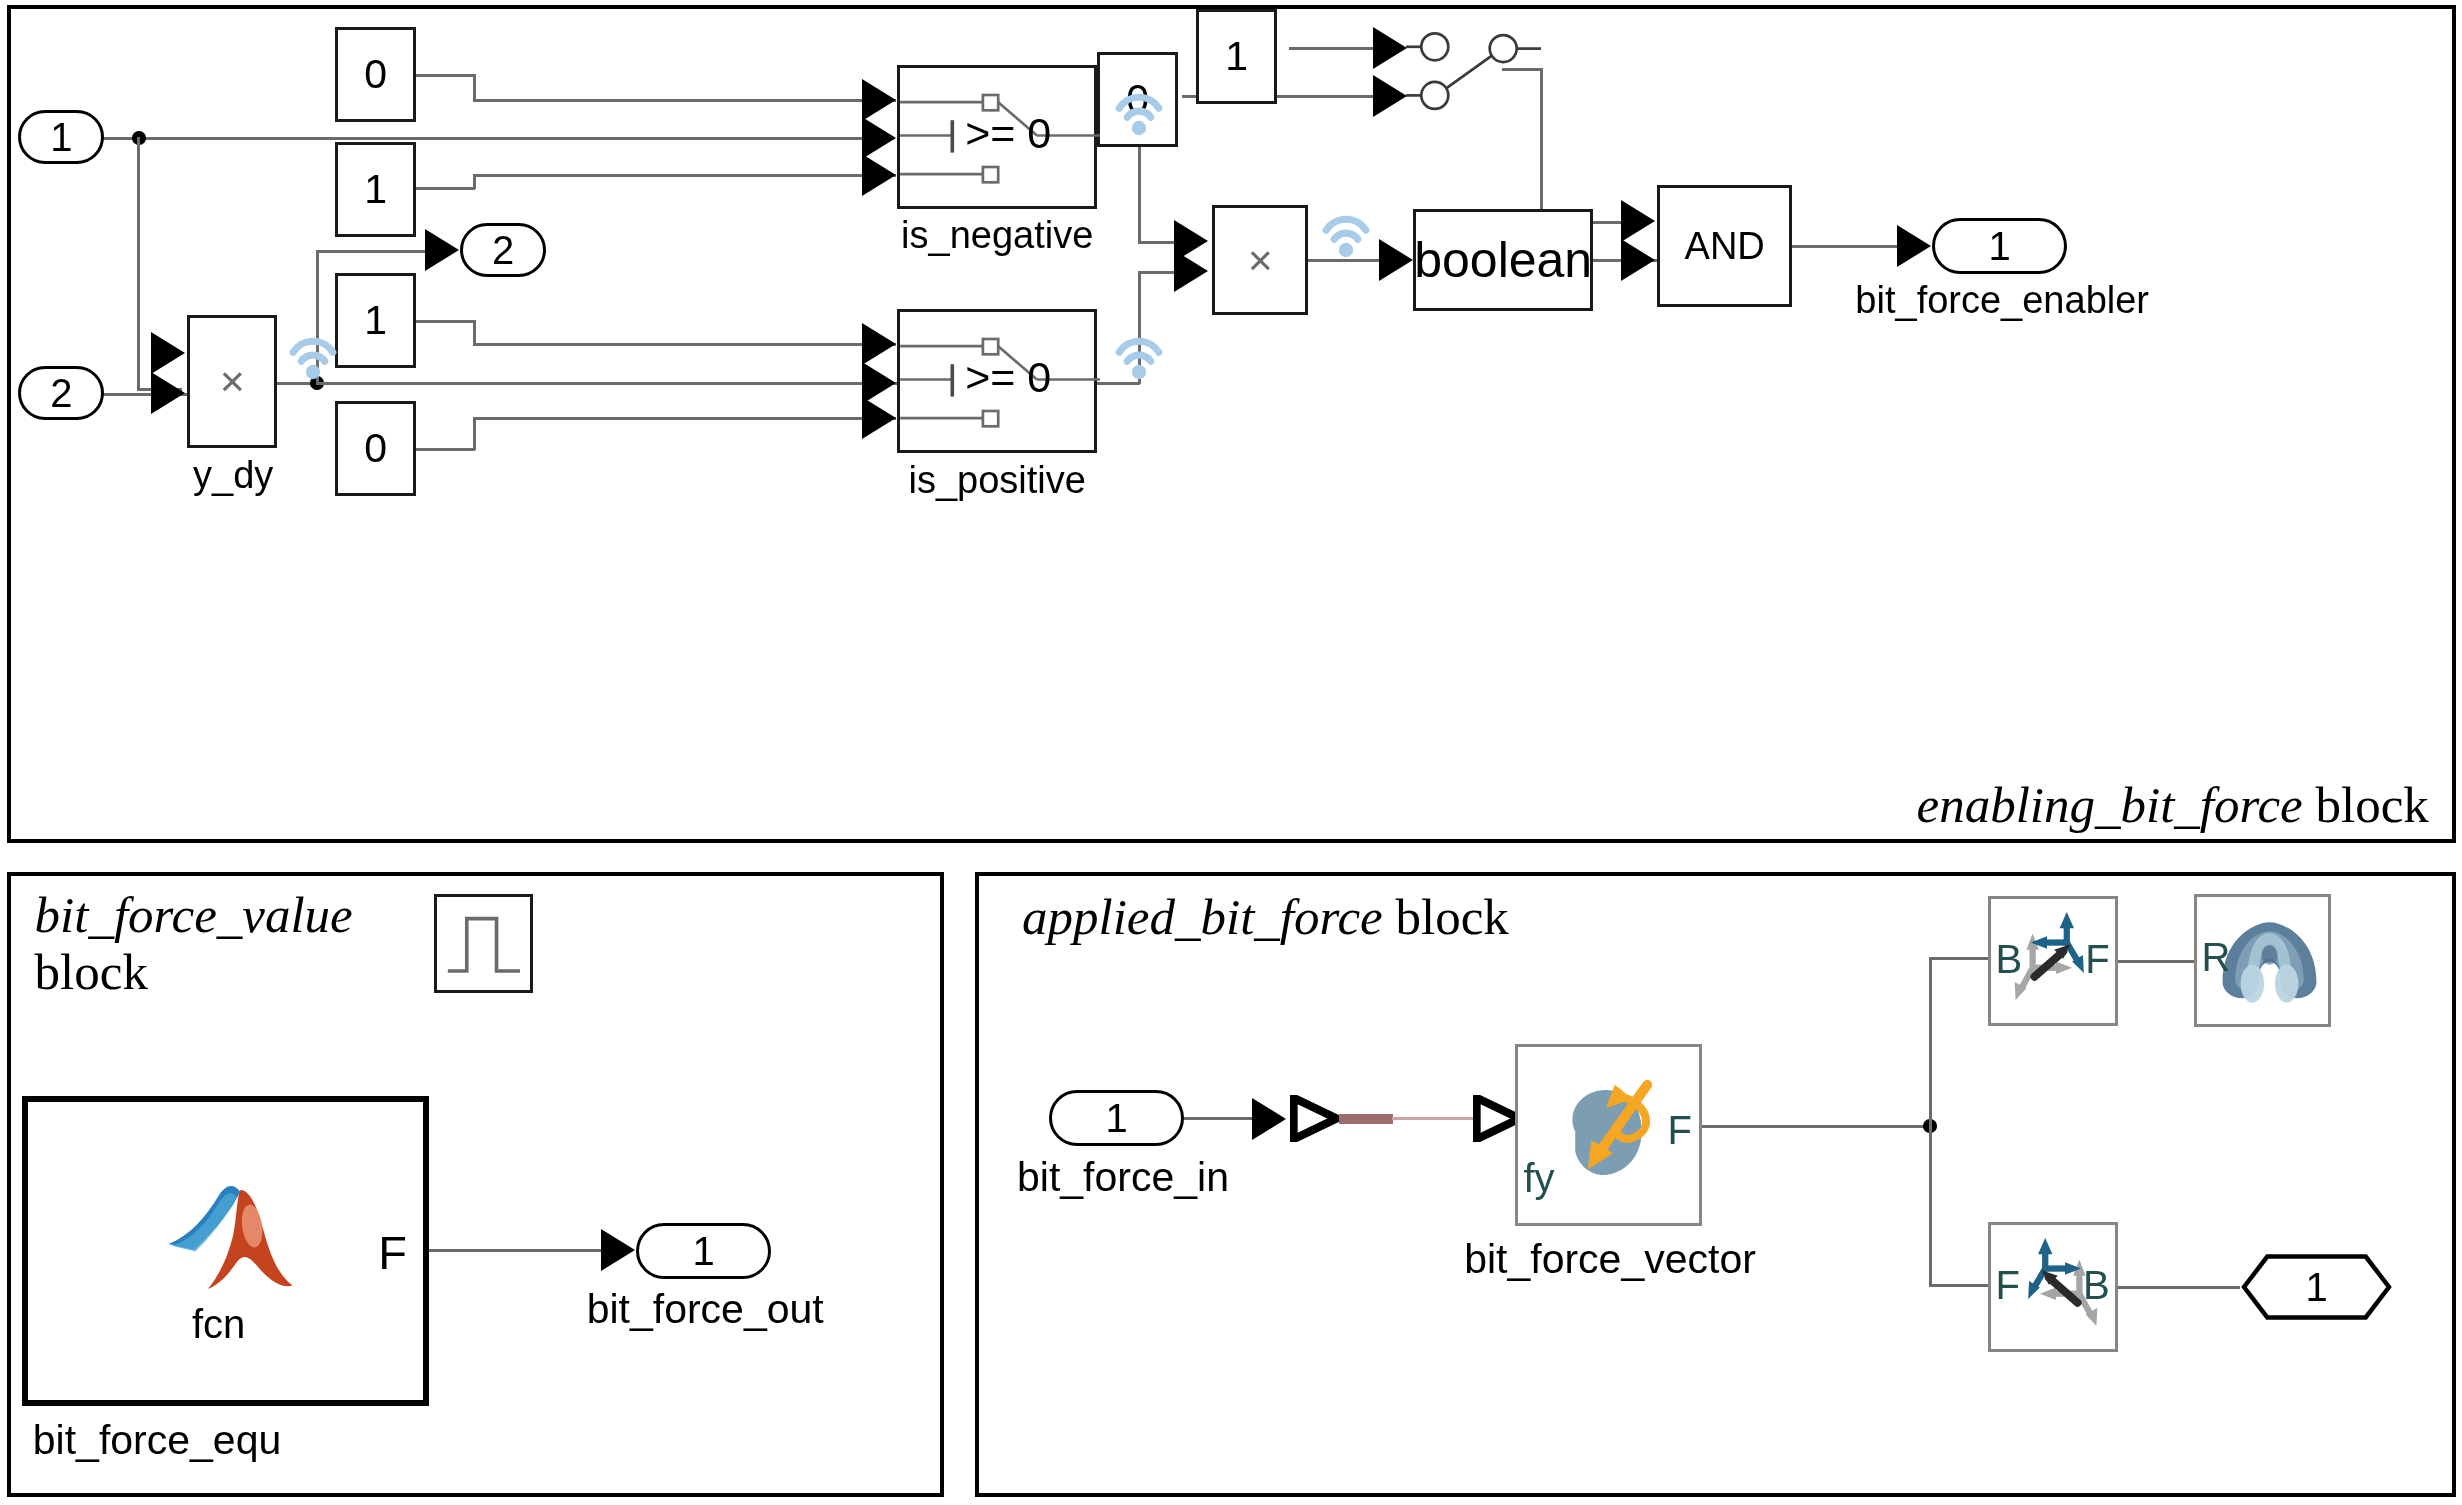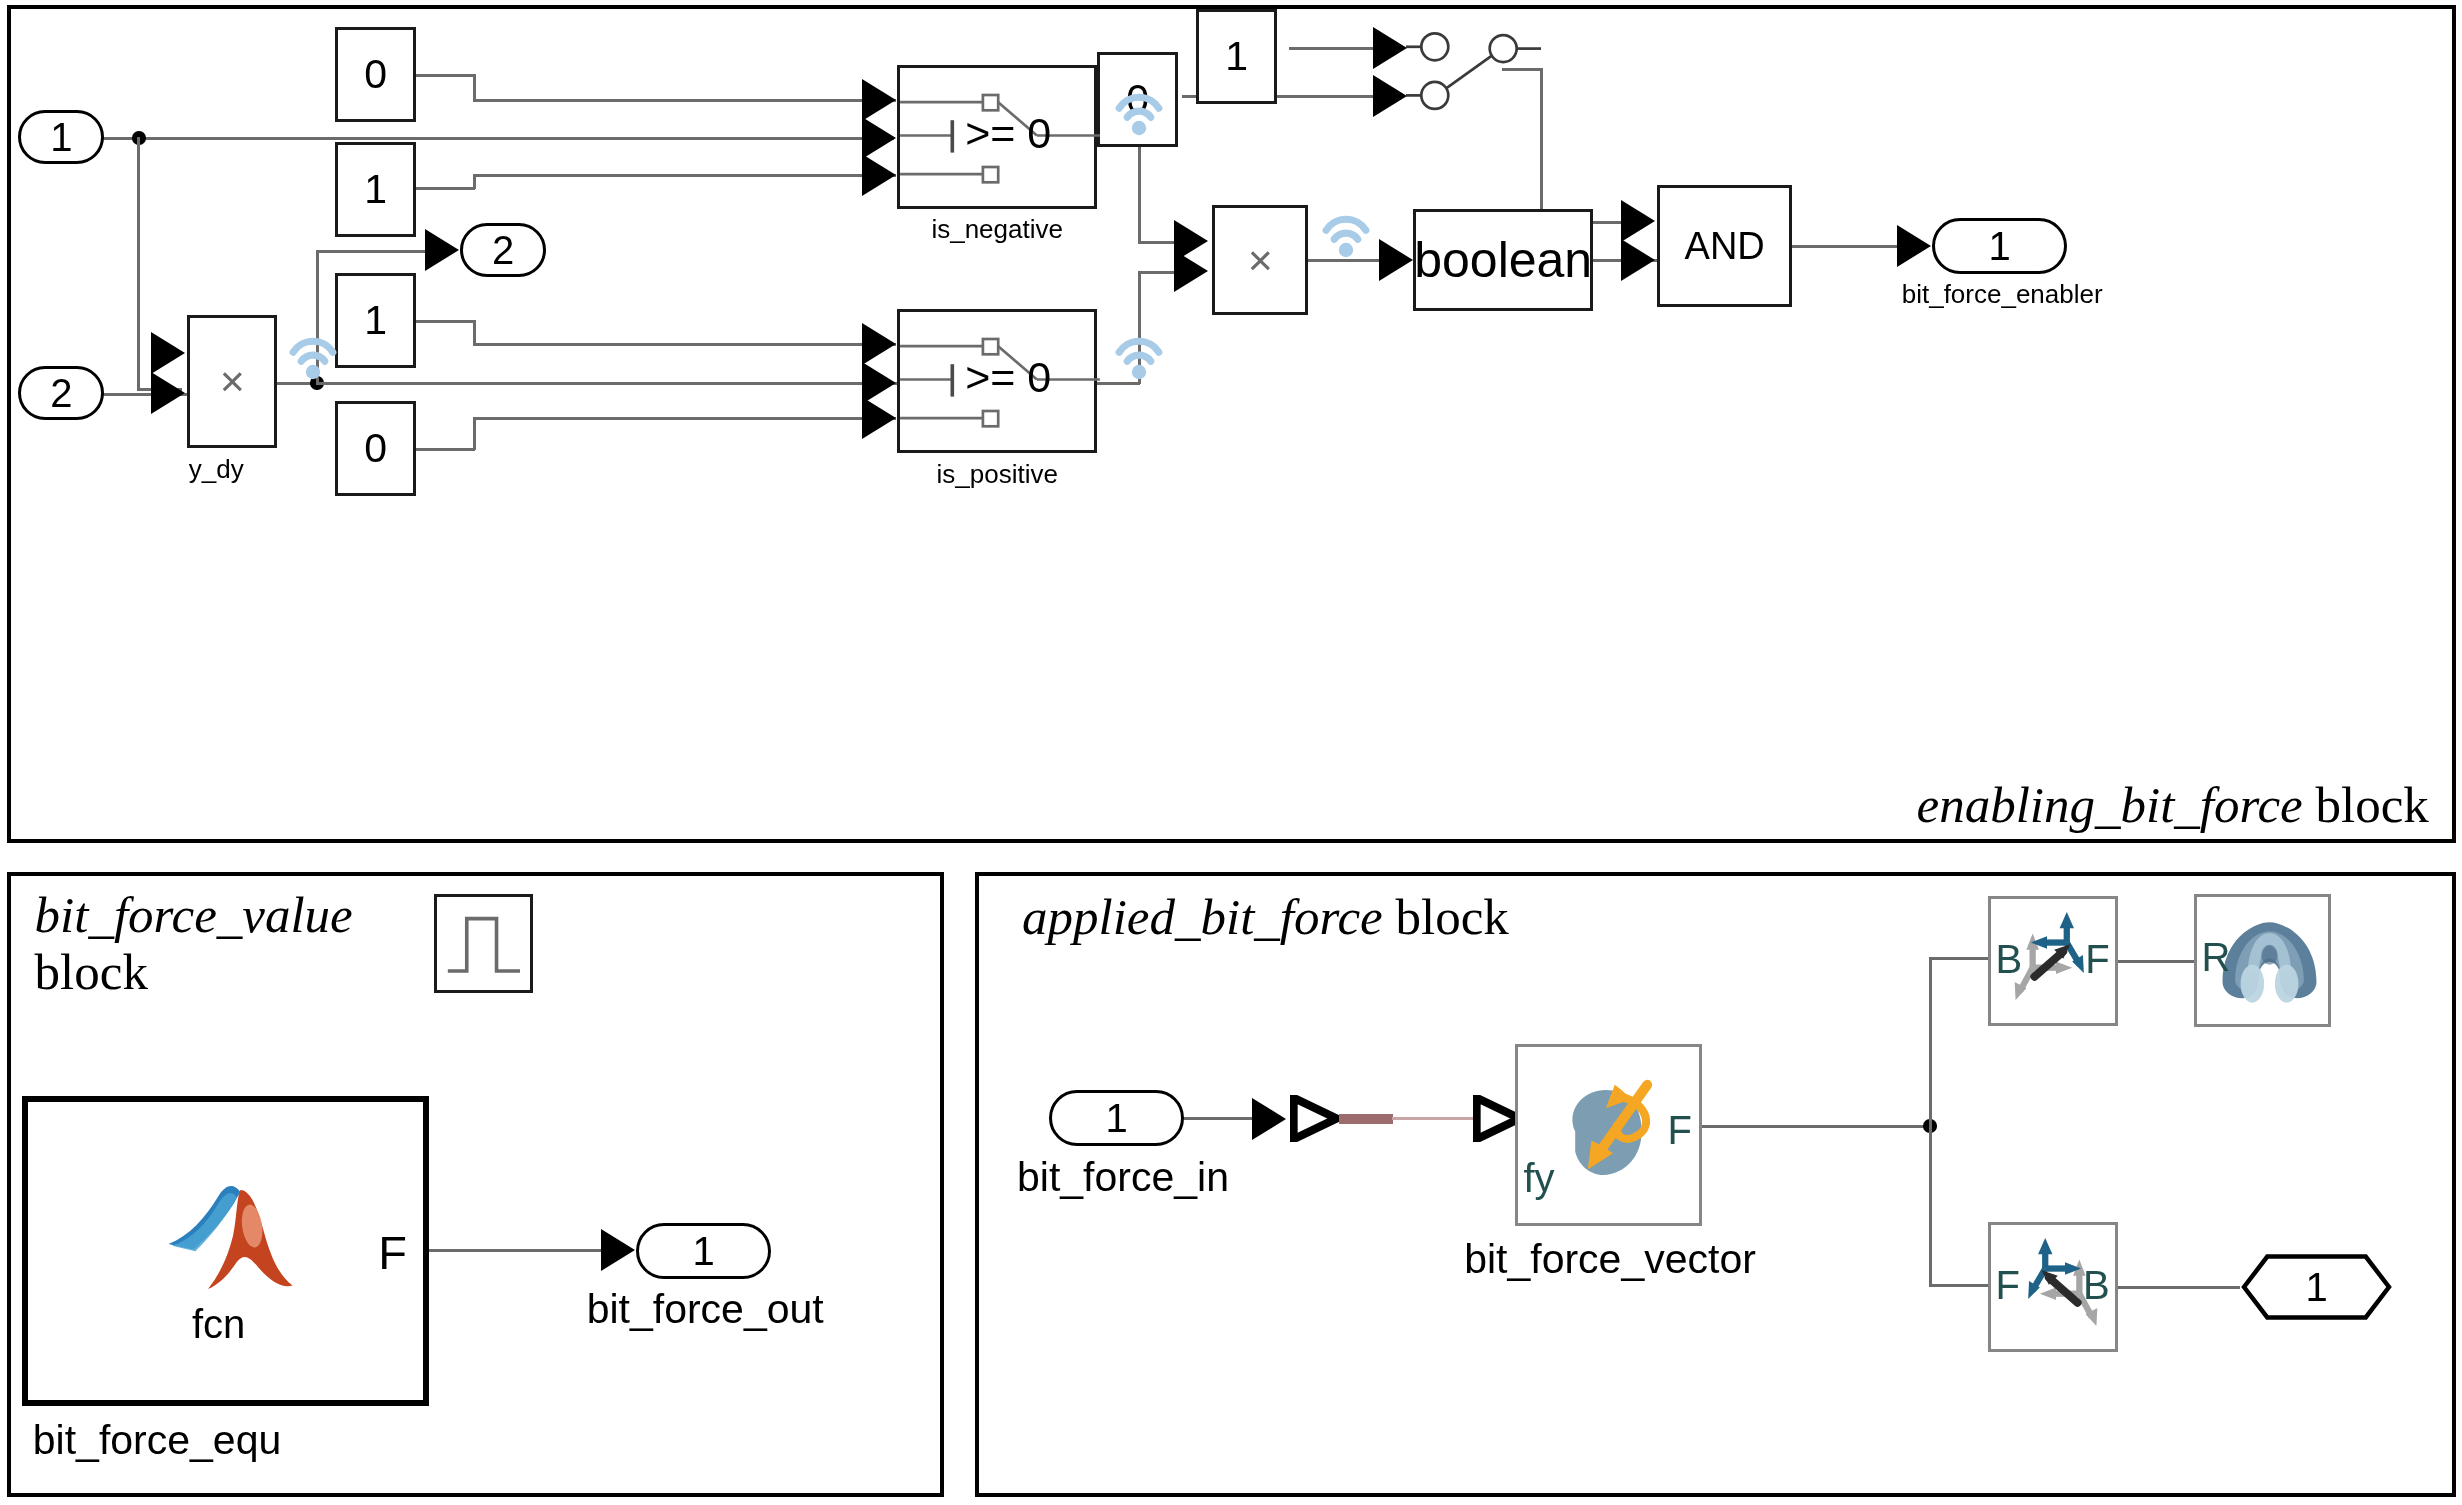--- a/index.html
+++ b/index.html
@@ -103,21 +103,21 @@
 
   
   .msw { position: absolute; }
 
   
   .radio { position: absolute; }
 
   
   .cap {
     position: absolute;
-    font-size: 26px;
+    font-size: 38px;
     color: #000;
     white-space: nowrap;
     text-align: center;
   }
   .cap.big { font-size: 41px; }
 
   
   .ss-blk {
     position: absolute;
     background: #fff;
@@ -279,21 +279,21 @@
       <path d="M8 28 A26 26 0 0 1 52 28" fill="none" stroke="#a8cbe8" stroke-width="8" stroke-linecap="round"></path>
       <path d="M17 38 A16 16 0 0 1 43 38" fill="none" stroke="#a8cbe8" stroke-width="8" stroke-linecap="round"></path>
       <circle cx="30" cy="50" r="8" fill="#a8cbe8"></circle>
     </svg>
 
     <div class="arrow" style="left:140px; top:323px;"></div>
     <div class="arrow" style="left:140px; top:363px;"></div>
     <div class="blk" style="left:176px; top:306px; width:90px; height:133px; font-size:43px; color:#6b6b6b;">
       <span>×</span>
     </div>
-    <div class="cap" style="left:160px; top:445px; width:90px;">y_dy</div>
+    <div class="cap" style="left:177px; top:445px; width:90px;">y_dy</div>
 
     <svg class="radio" style="left:275px; top:318px;" width="54" height="54" viewBox="0 0 60 60">
       <path d="M8 28 A26 26 0 0 1 52 28" fill="none" stroke="#a8cbe8" stroke-width="8" stroke-linecap="round"></path>
       <path d="M17 38 A16 16 0 0 1 43 38" fill="none" stroke="#a8cbe8" stroke-width="8" stroke-linecap="round"></path>
       <circle cx="30" cy="50" r="8" fill="#a8cbe8"></circle>
     </svg>
 
     <div class="arrow" style="left:414px; top:220px;"></div>
     <div class="port-round" style="left:449px; top:214px; width:86px; height:54px;">
       <span>2</span>

